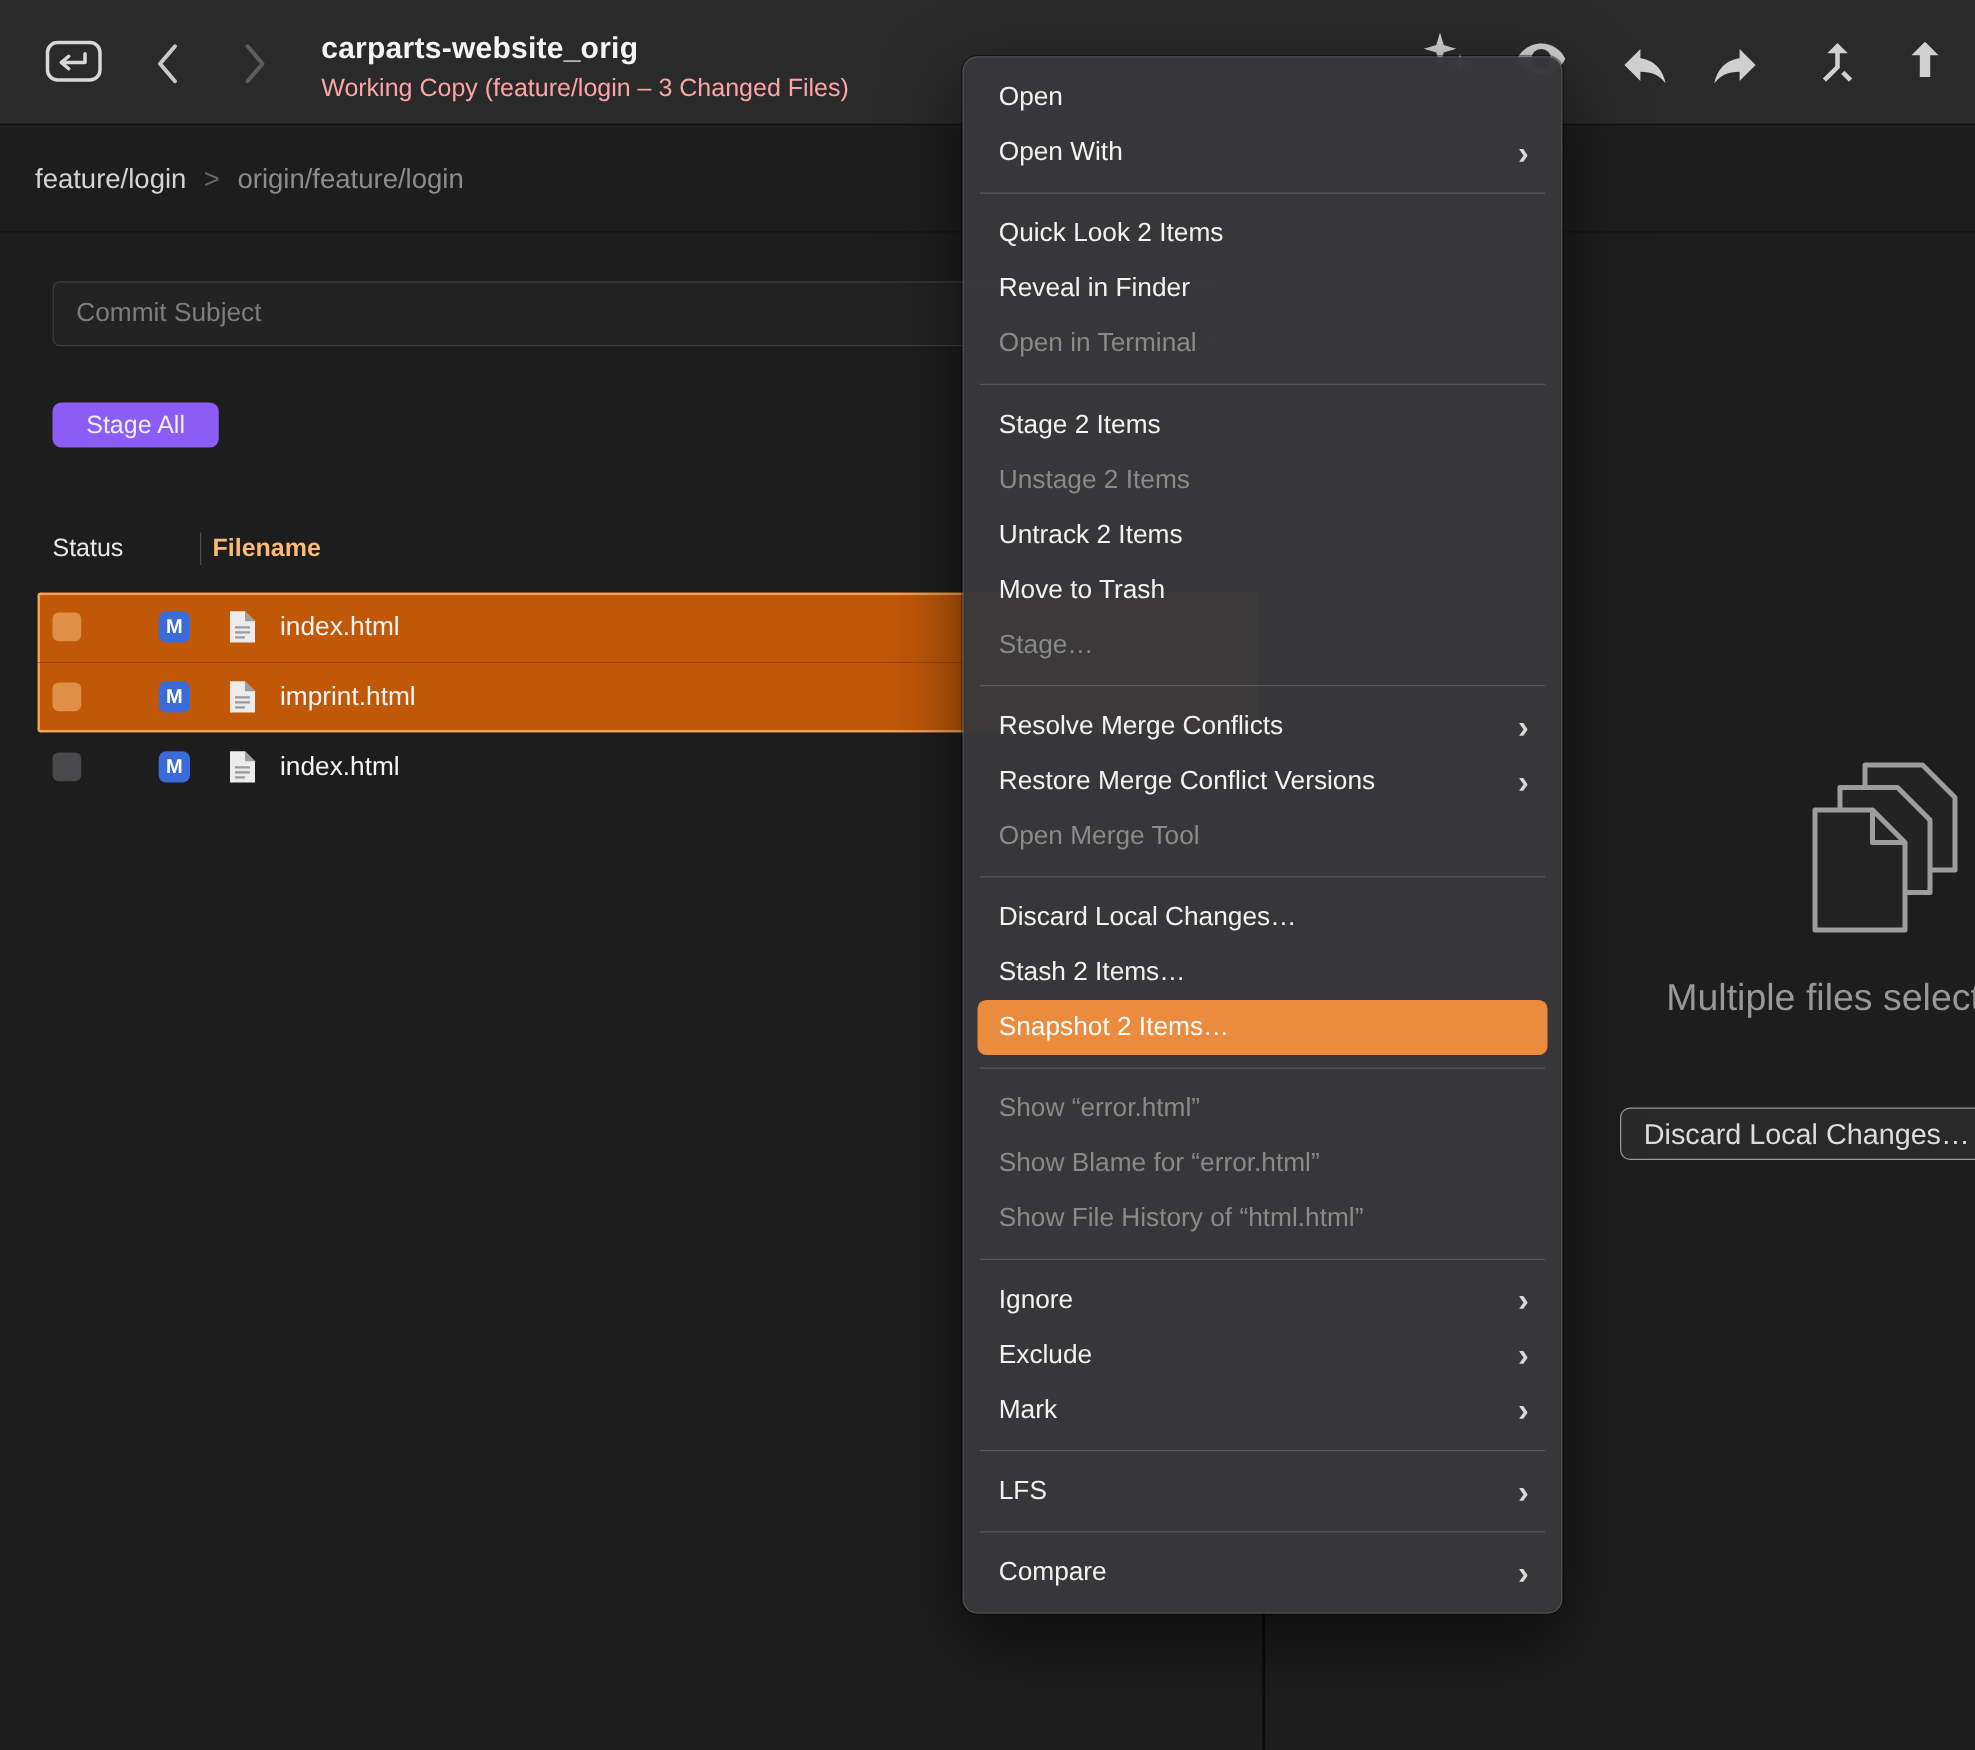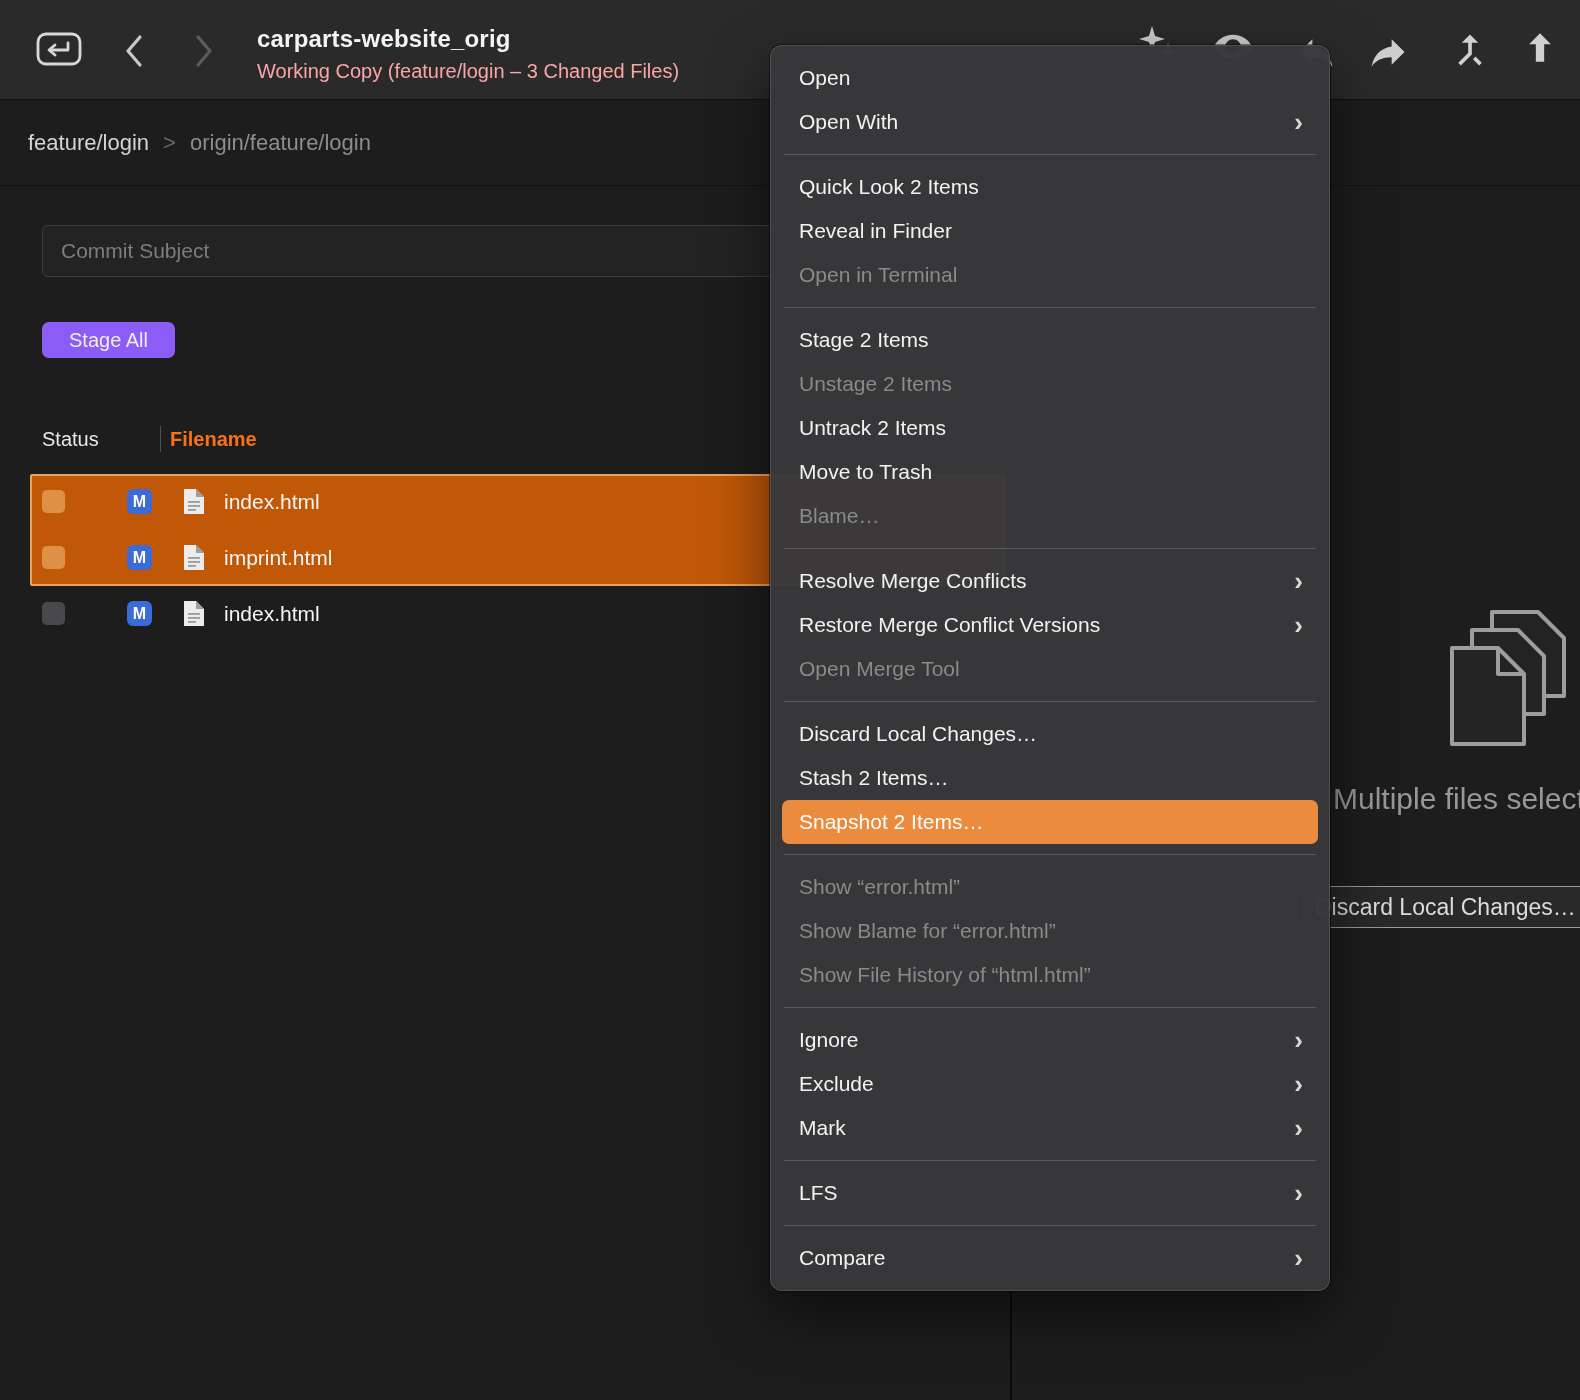--- a/index.html
+++ b/index.html
@@ -25,42 +25,42 @@
 
   
   .pane-left{position:absolute;left:0;top:186px;width:1010px;bottom:0;}
   .commit-input{position:absolute;left:42px;top:39px;width:930px;height:52px;background:#232324;border:1px solid #3e3e40;border-radius:6px;color:#e8e8e8;font-size:21px;padding:0 18px;outline:none;}
   .commit-input::placeholder{color:#7d7d7d;}
   .stage-all{position:absolute;left:42px;top:136px;height:36px;padding:0 27px;font-size:20px;background:#8b5cf6;border:none;border-radius:7px;color:#ededed;cursor:pointer;}
 
   .tbl-header{position:absolute;left:0;top:234px;height:40px;width:100%;}
   .col-status{position:absolute;left:42px;top:8px;font-size:20px;font-weight:500;color:#e8e8e8;}
   .col-div{position:absolute;left:160px;top:6px;width:1px;height:26px;background:#4f4f4f;}
-  .col-filename{position:absolute;left:170px;top:8px;font-size:20px;font-weight:700;color:#f97316;}
+  .col-filename{position:absolute;left:170px;top:8px;font-size:20px;font-weight:700;color:#fdba74;}
 
   .file-list{position:absolute;left:0;top:288px;right:0;}
   .row{position:relative;margin-left:30px;width:976px;height:56px;cursor:default;}
   .row.selected{background:var(--row-selection,#c05808);}
   .row.sel-first{box-shadow:inset 2px 0 0 var(--sel-outline,#eda55b),inset -2px 0 0 var(--sel-outline,#eda55b),inset 0 2px 0 var(--sel-outline,#eda55b);border-top-left-radius:3px;border-top-right-radius:3px;}
   .row.sel-last{box-shadow:inset 2px 0 0 var(--sel-outline,#eda55b),inset -2px 0 0 var(--sel-outline,#eda55b),inset 0 -2px 0 var(--sel-outline,#eda55b);border-bottom-left-radius:3px;border-bottom-right-radius:3px;}
   .checkbox{position:absolute;left:12px;top:16px;width:23px;height:23px;border-radius:5px;background:#49494b;}
   .row.selected .checkbox{background:#dd9046;}
   .badge{position:absolute;left:97px;top:15px;width:25px;height:25px;border-radius:6px;background:var(--modified-badge,#3a6bd8);color:#fff;font-size:16px;font-weight:700;display:flex;align-items:center;justify-content:center;}
   .file-icon{position:absolute;left:153px;top:14px;}
   .fname{position:absolute;left:194px;top:0;line-height:56px;font-size:21px;color:#f5f5f5;}
 
   
   .pane-right{position:absolute;left:1010px;top:186px;right:0;bottom:0;overflow:hidden;}
   .stack-icon{position:absolute;left:430px;top:420px;}
   .es-msg{position:absolute;left:323px;top:596px;font-size:30px;color:#989898;white-space:nowrap;}
   .discard-btn{position:absolute;left:286px;top:700px;height:42px;padding:0 18px;font-size:23px;background:#29292a;border:1.5px solid #9b9b9b;border-radius:8px;color:#dcdcdc;white-space:nowrap;cursor:pointer;}
   .pane-divider{position:absolute;left:1010px;top:186px;width:2px;bottom:0;background:#0b0b0b;z-index:1;}
 
   
-  .context-menu{position:absolute;left:770px;top:45px;width:560px;background:rgba(56,56,58,.98);border:1px solid rgba(255,255,255,.13);border-radius:12px;padding:10px 0;z-index:100;box-shadow:0 0 0 1px rgba(0,0,0,.45),0 22px 60px rgba(0,0,0,.55);}
+  .context-menu{position:absolute;left:770px;top:45px;width:480px;background:rgba(56,56,58,.98);border:1px solid rgba(255,255,255,.13);border-radius:12px;padding:10px 0;z-index:100;box-shadow:0 0 0 1px rgba(0,0,0,.45),0 22px 60px rgba(0,0,0,.55);}
   .menu-item{position:relative;height:44px;line-height:44px;margin:0 11px;padding:0 17px;border-radius:7px;color:#f2f2f2;font-size:21px;cursor:default;}
   .menu-item.disabled{color:#8a8a8a;}
   .menu-item.highlighted{background:var(--menu-highlight,#ea8b3e);color:#fff;}
   .menu-item .chev{display:none;position:absolute;right:15px;top:0;font-size:26px;color:#d8d8d8;font-weight:700;}
   .menu-sep{height:1px;background:rgba(255,255,255,.17);margin:10px 13px;}
 </style>
 </head>
 <body>
 
 <div class="app">
@@ -234,21 +234,21 @@
     <span class="menu-label">Untrack 2 Items</span>
     
   </div>
 
   <div class="menu-item">
     <span class="menu-label">Move to Trash</span>
     
   </div>
 
   <div class="menu-item disabled">
-    <span class="menu-label">Blame…</span>
+    <span class="menu-label">Stage…</span>
     
   </div>
 <div class="menu-sep"></div>
   <div class="menu-item">
     <span class="menu-label">Resolve Merge Conflicts</span>
     <span class="chev" style="display: block;">›</span>
   </div>
 
   <div class="menu-item">
     <span class="menu-label">Restore Merge Conflict Versions</span>

